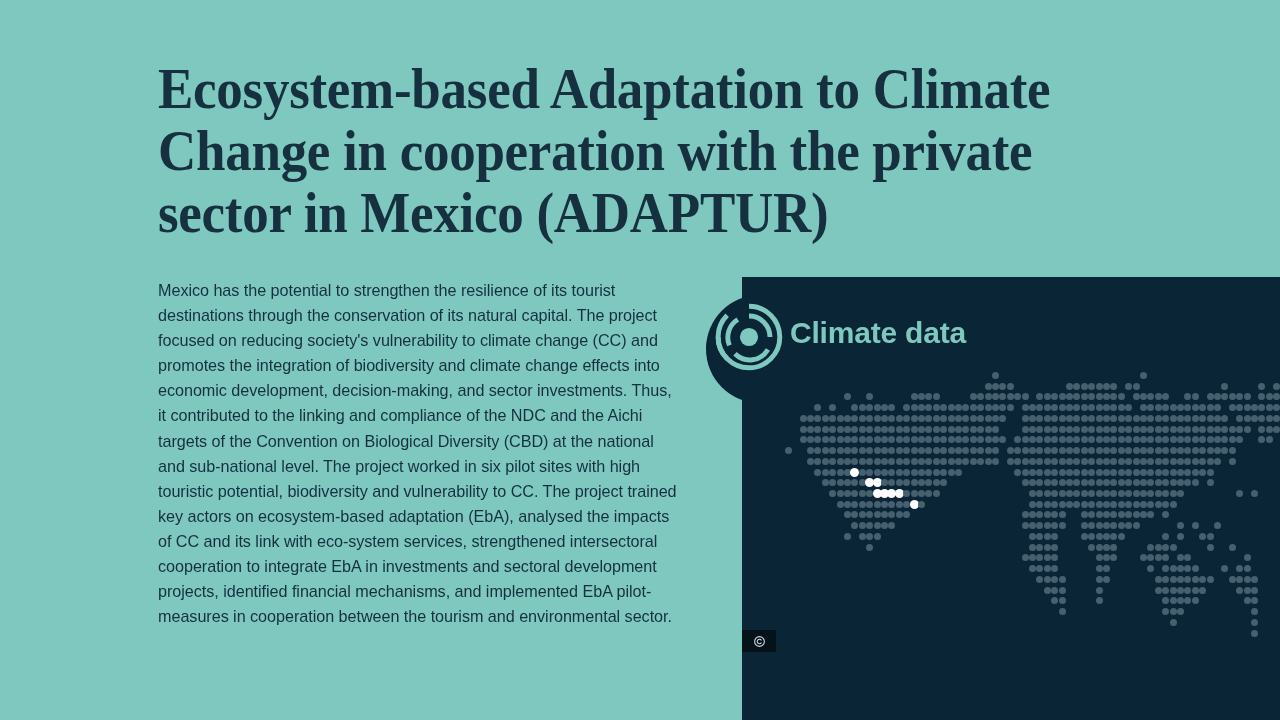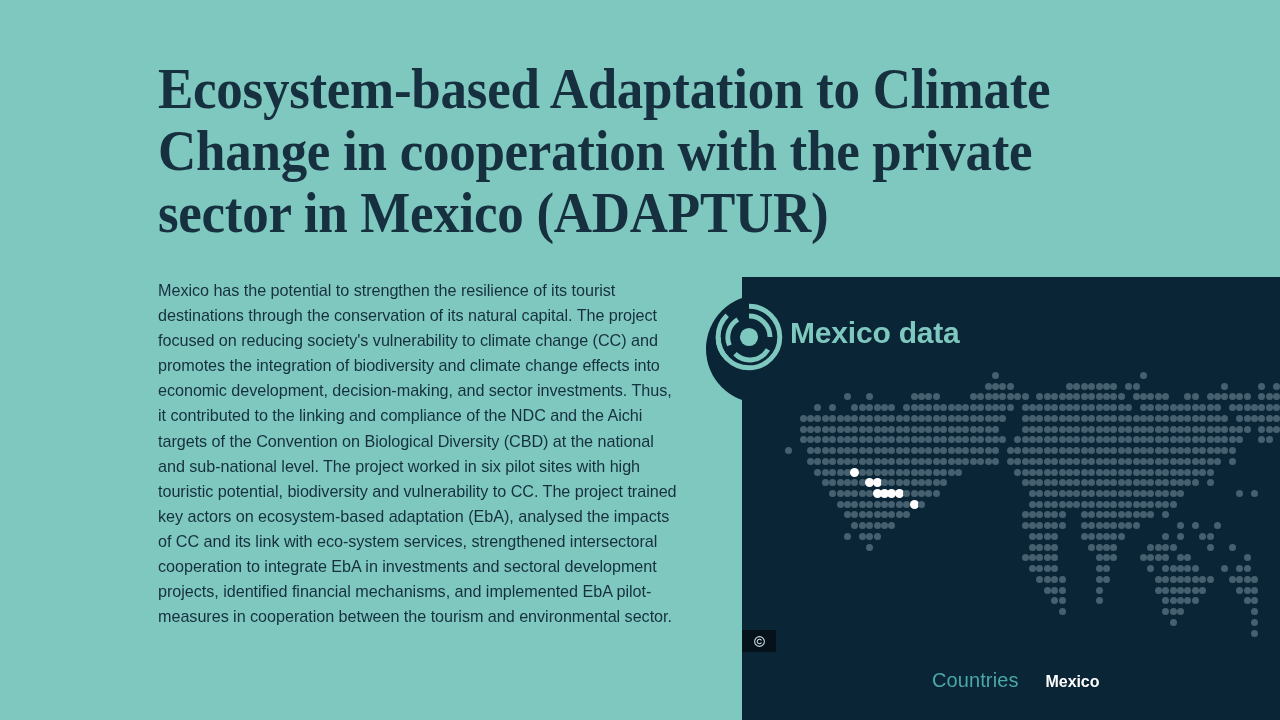--- a/index.html
+++ b/index.html
@@ -900,24 +900,20 @@
         <span class="dot" style="left: 509px; top: 257.52px;"></span>
       </div>
 
     <div id="map-attribution">
       <svg width="13" height="13" viewBox="0 0 24 24">
         <circle cx="12" cy="12" r="9" fill="none" stroke="#cfd8dd" stroke-width="2"></circle>
         <path d="M15.2 9.3a4.2 4.2 0 1 0 0 5.4" fill="none" stroke="#cfd8dd" stroke-width="2" stroke-linecap="round"></path>
       </svg>
     </div>
 
-    <div id="countries-row">
-      <span id="countries-label">Countries</span>
-      <span id="countries-value">Mexico</span>
-    </div>
   </div>
 
   <div id="panel-logo-disc"></div>
 </section>
 
 <svg id="panel-logo-icon" viewBox="0 0 100 100">
   <g fill="none" stroke="#7fc8bf" stroke-width="7" stroke-linecap="butt">
     <path d="M50 6 A44 44 0 0 1 94 50"></path>
     <path d="M94 50 A44 44 0 0 1 50 94"></path>
     <path d="M50 94 A44 44 0 0 1 6 50"></path>
@@ -927,13 +923,13 @@
     <path d="M18.8 18.8 A44 44 0 0 0 18.8 81.2" stroke-dasharray="0 0"></path>
   </g>
   <g fill="none" stroke="#7fc8bf" stroke-width="7">
     <path d="M50 20 A30 30 0 0 1 80 50"></path>
     <path d="M77 68 A30 30 0 0 1 30 74"></path>
     <path d="M22 62 A30 30 0 0 1 34 25"></path>
   </g>
   <circle cx="50" cy="50" r="13" fill="#7fc8bf"></circle>
 </svg>
 
-<h2 id="panel-heading">Mexico data</h2>
+<h2 id="panel-heading">Climate data</h2>
 
 </body></html>

